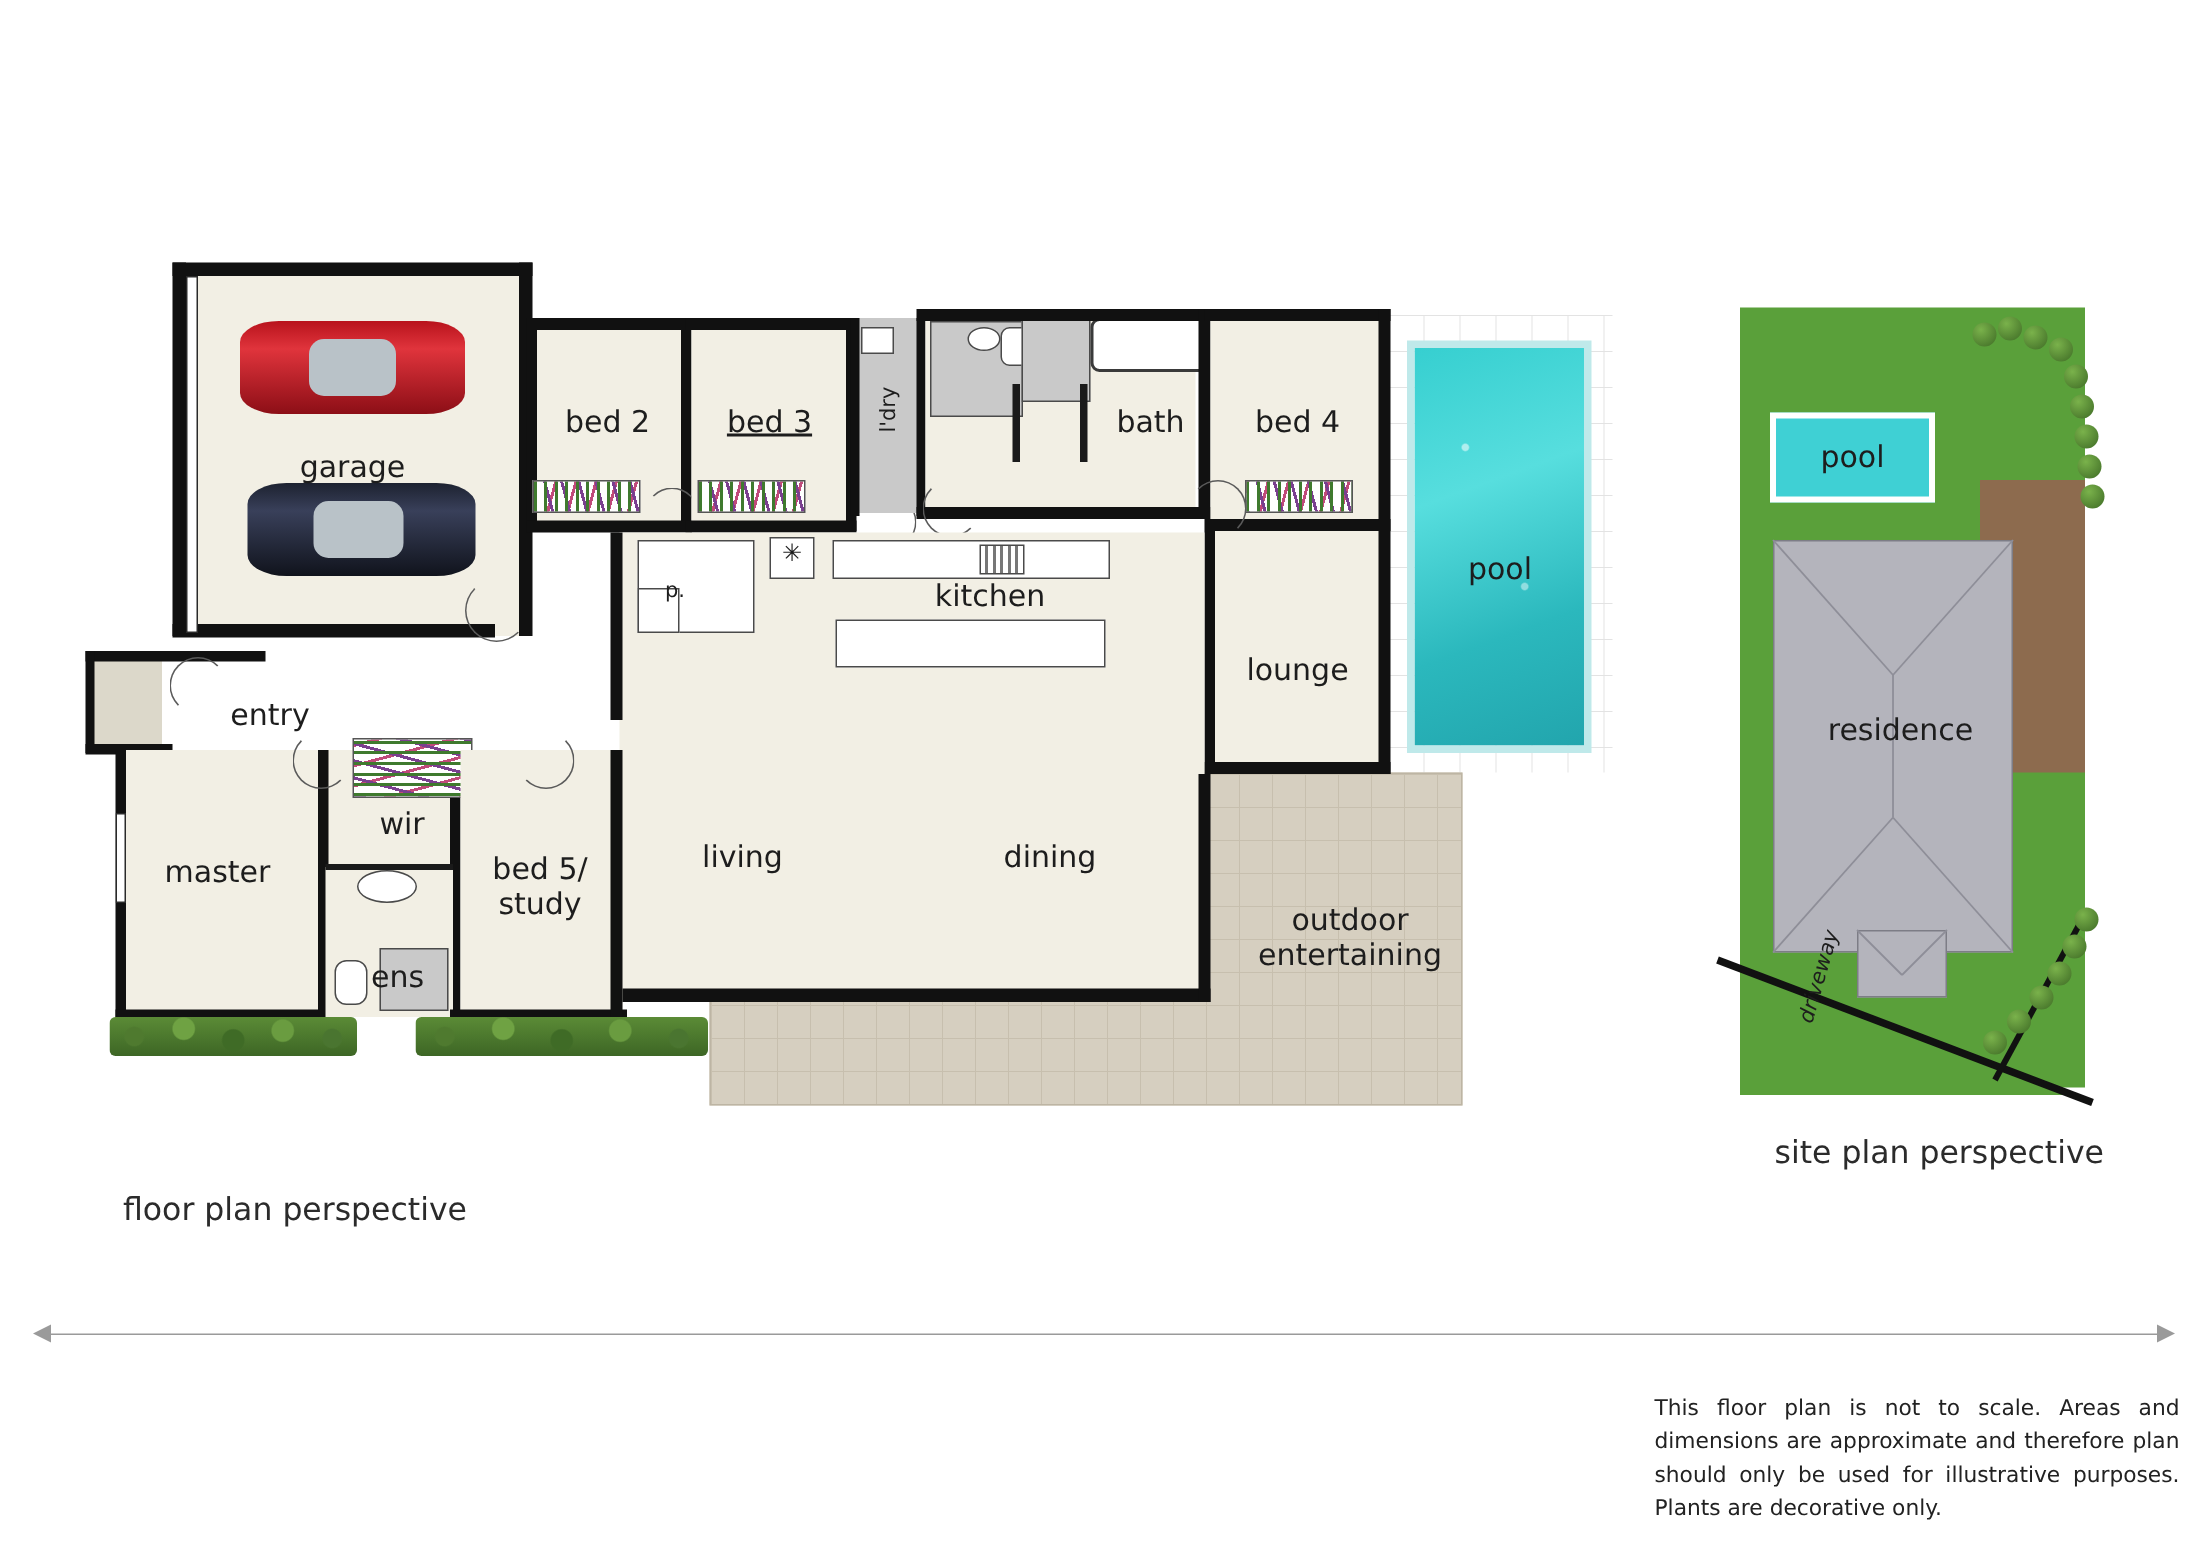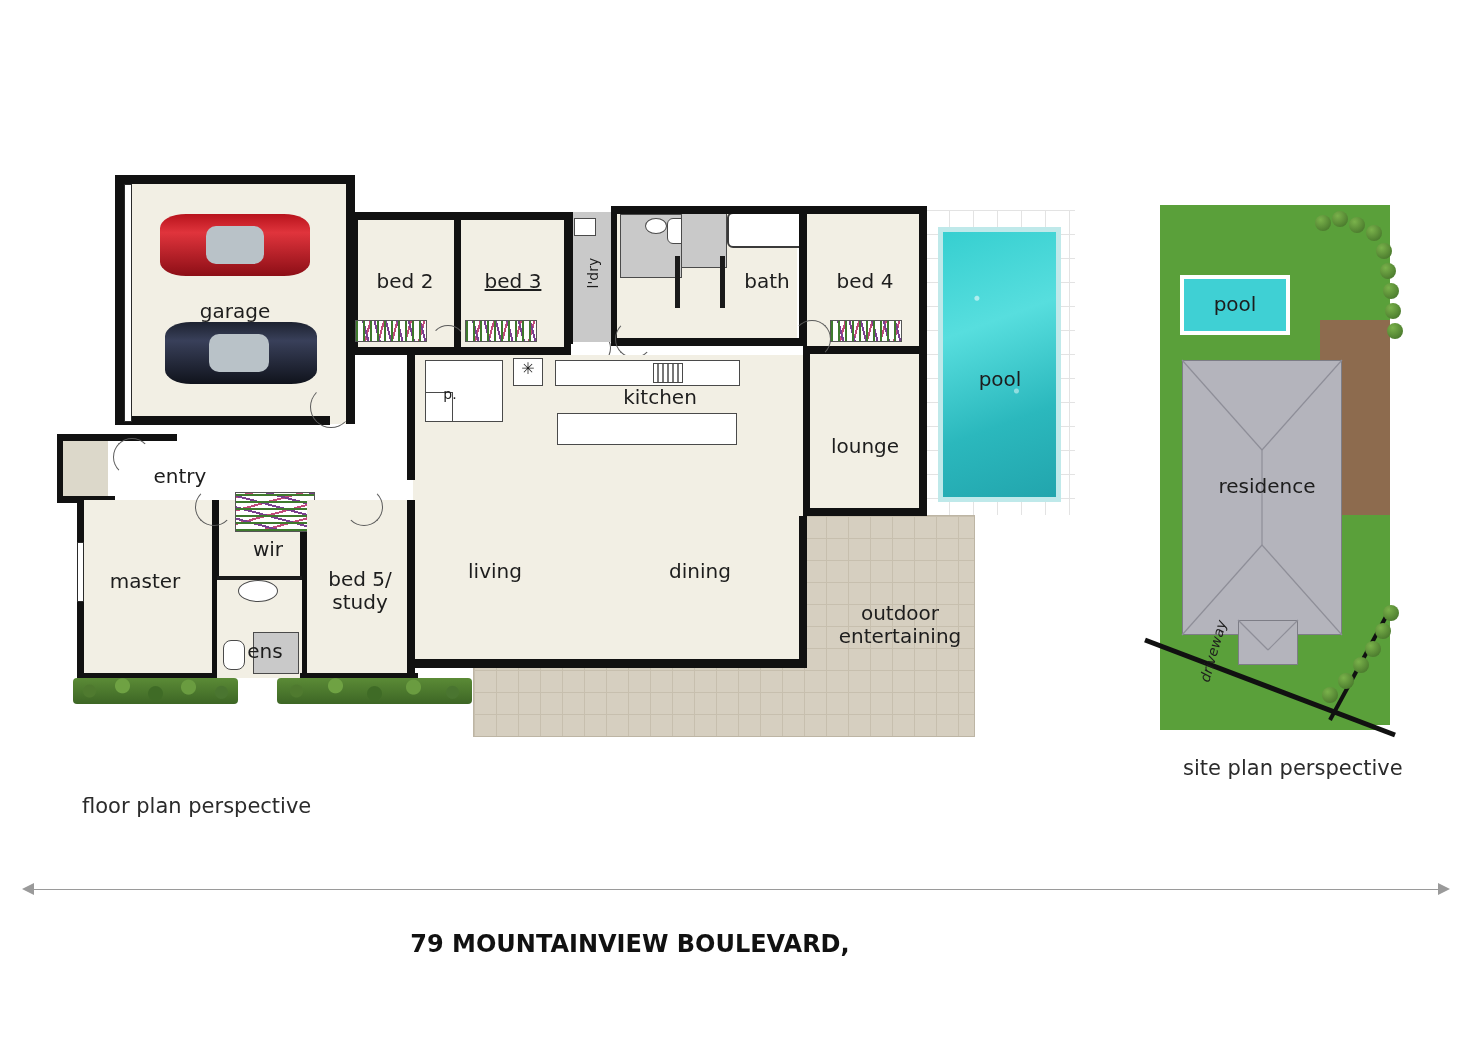--- a/index.html
+++ b/index.html
@@ -290,16 +290,17 @@
   </div>
 
   <div class="caption" style="left:82px;top:794px;text-align:center;">floor plan perspective</div>
   <div class="caption" style="left:1158px;top:756px;margin-left:25px;">site plan perspective</div>
 
   <div class="arrowline"></div>
   <div class="arrowhead l"></div>
   <div class="arrowhead r"></div>
 
   <div class="address">
-    <span>79 MOUNTAINVIEW BOULEVARD,</span><br>
+    <br>
   </div>
+  <div class="disclaimer">This floor plan is not to scale. Areas and dimensions are approximate and therefore plan should only be used for illustrative purposes. Plants are decorative only.</div>
 
 </div>
 
 </body></html>

